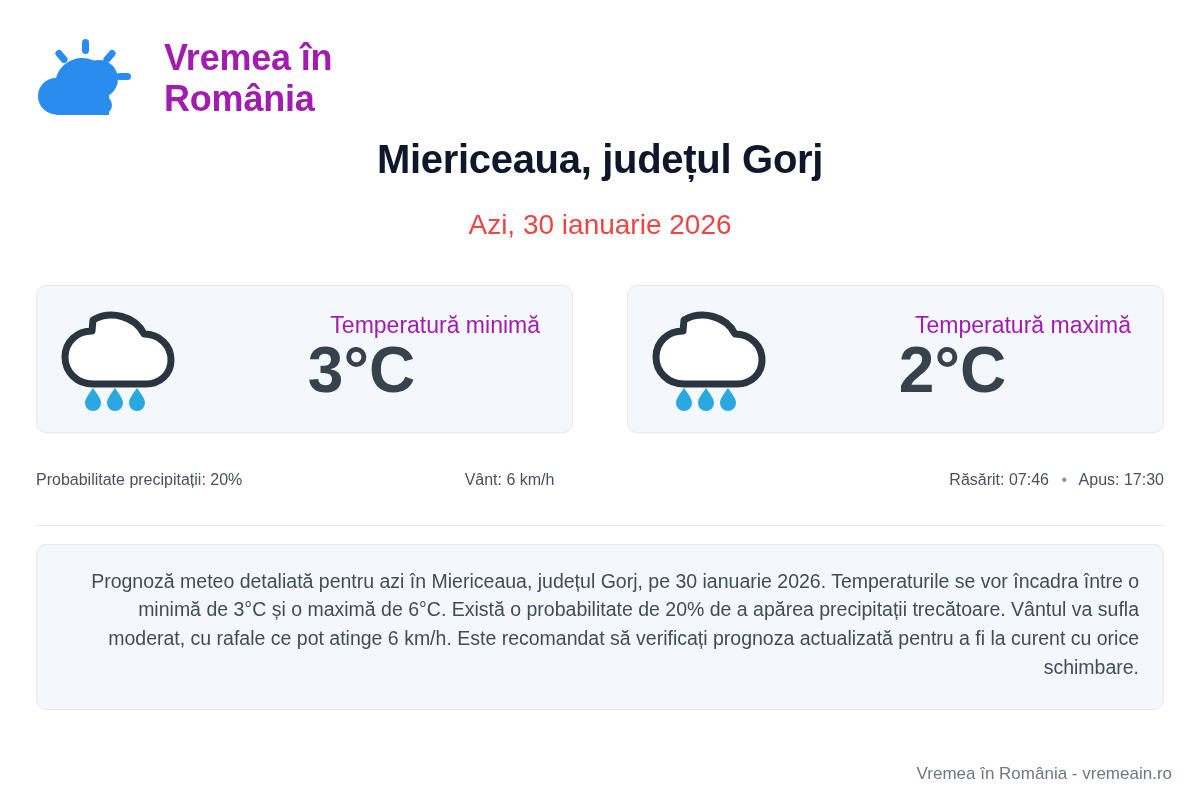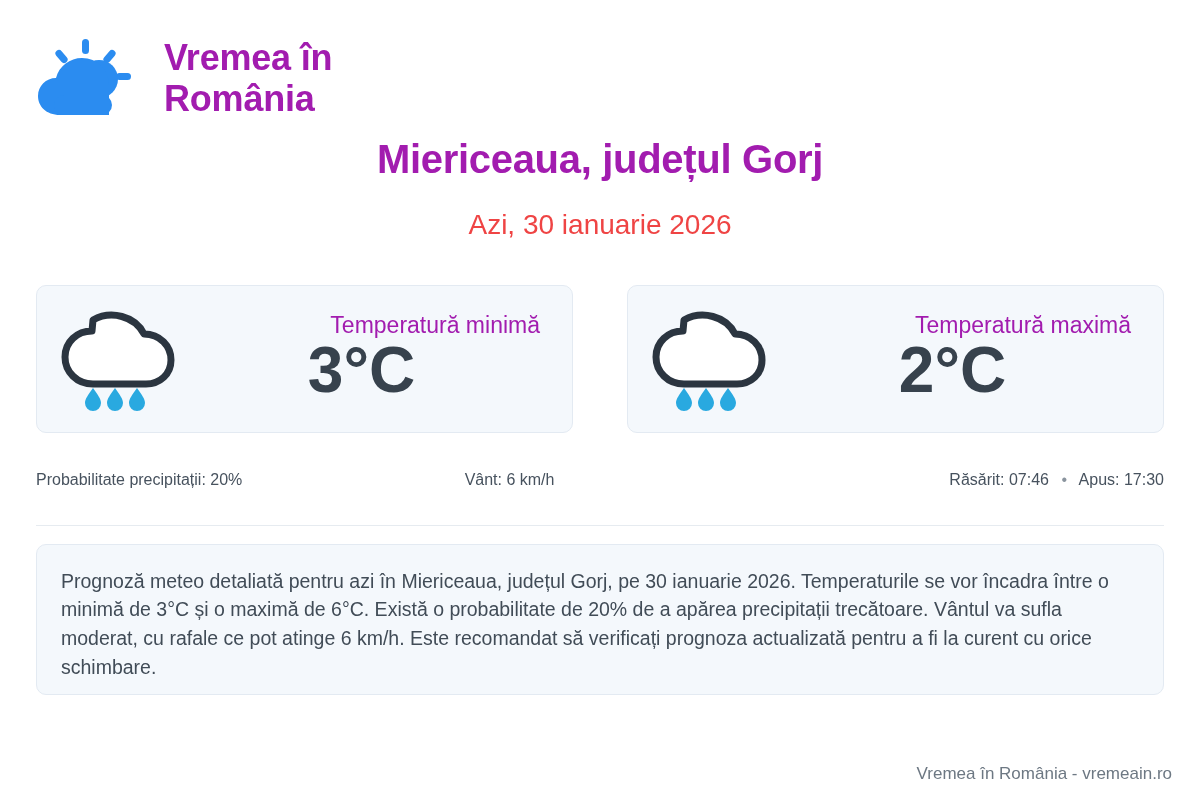--- a/index.html
+++ b/index.html
@@ -43,21 +43,21 @@
     line-height: 1.13;
     color: #a21caf;
     letter-spacing: -0.2px;
   }
 
   
   .location-title {
     text-align: center;
     font-size: 40px;
     font-weight: bold;
-    color: #a21caf;
+    color: #0f172a;
     letter-spacing: -0.3px;
   }
   .date-subtitle {
     text-align: center;
     font-size: 28px;
     color: #ef4444;
     margin-top: 24px;
     font-weight: normal;
   }
 
@@ -117,24 +117,25 @@
   .details .d-mid  { flex: 0 0 26%; text-align: left; }
   .details .d-right{ flex: 1 1 auto; text-align: right; }
   .dot-sep { padding: 0 8px; color: #8a949e; }
 
   
   .description {
     margin-top: 18px;
     background: #f4f8fc;
     border: 1px solid #e3eaf2;
     border-radius: 10px;
-    padding: 22px 24px 12px 24px;
+    padding: 22px 24px 27px 24px;
     font-size: 19.5px;
     line-height: 1.48;
     color: #414c57;
+    text-align: right;
   }
 
   
   .footer {
     position: absolute;
     right: 28px;
     bottom: 16px;
     font-size: 17px;
     color: #6d7883;
   }

